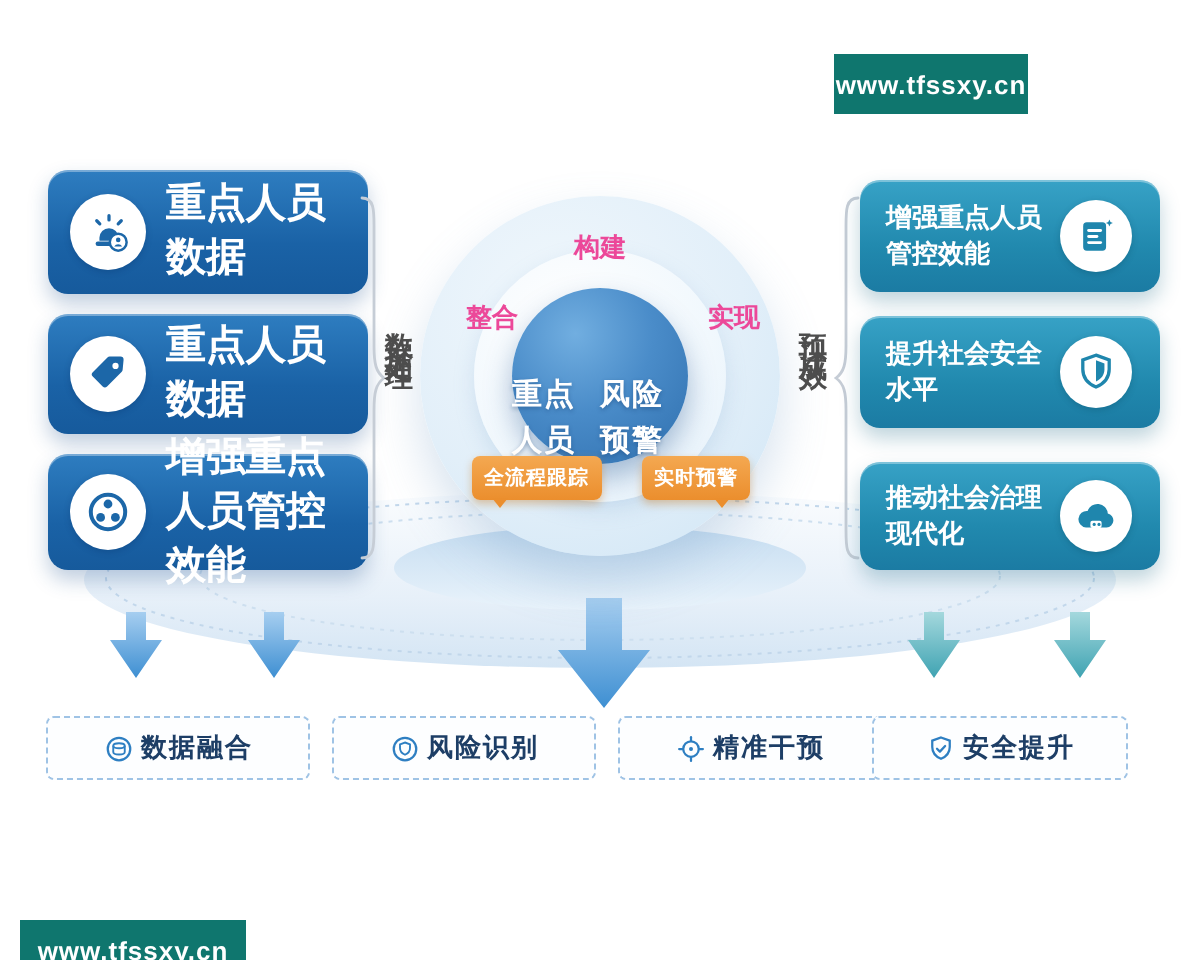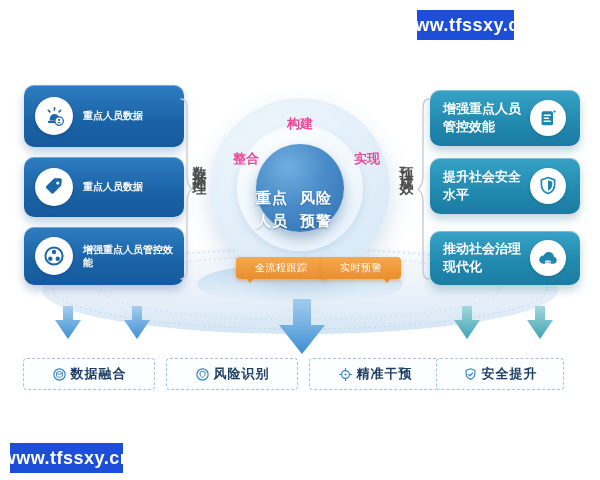--- a/index.html
+++ b/index.html
@@ -1,32 +1,32 @@
 <!DOCTYPE html>
 <html><head>
 <meta charset="utf-8">
 <style>
   html,body{margin:0;padding:0;}
   body{font-family:"Liberation Sans","DejaVu Sans",sans-serif;background:#fff;}
   #stage{position:relative;width:600px;height:480px;background:#ffffff;overflow:hidden;}
 
   
-  .wm{position:absolute;background:#1d4ed8;color:#fff;font-weight:bold;font-size:18px;
-      display:flex;align-items:center;justify-content:center;letter-spacing:.5px;}
+  .wm{position:absolute;background:#0f766e;color:#fff;font-weight:bold;font-size:13px;
+      display:flex;align-items:center;justify-content:center;letter-spacing:.5px;margin-top:17px;}
   .wm-tr{left:417px;top:10px;width:97px;height:30px;}
   .wm-bl{left:10px;top:443px;width:113px;height:30px;}
 
   
   .lbox{position:absolute;left:24px;width:160px;border-radius:10px;
         background:linear-gradient(180deg,#2e7dc0 0%,#1a62a6 60%,#165a9c 100%);
         box-shadow:0 5px 10px rgba(30,80,140,.28), inset 0 1px 0 rgba(255,255,255,.35);
         display:flex;align-items:center;padding-left:11px;box-sizing:border-box;gap:10px;z-index:3;}
   .lbox .ic{width:38px;height:38px;border-radius:50%;background:#fff;flex:0 0 38px;
             display:flex;align-items:center;justify-content:center;box-shadow:0 1px 3px rgba(0,40,90,.25);}
-  .lbox .lbl{color:#fff;font-weight:bold;font-size:10px;line-height:1.35;width:92px;}
+  .lbox .lbl{color:#fff;font-weight:bold;font-size:20px;line-height:1.35;width:92px;}
 
   
   .rbox{position:absolute;left:430px;width:150px;border-radius:10px;
         background:linear-gradient(180deg,#37a2c6 0%,#2189ae 60%,#1b7ba3 100%);
         box-shadow:0 5px 10px rgba(20,100,130,.28), inset 0 1px 0 rgba(255,255,255,.35);
         display:flex;align-items:center;justify-content:space-between;
         padding:0 14px 0 13px;box-sizing:border-box;z-index:3;}
   .rbox .ic{width:36px;height:36px;border-radius:50%;background:#fff;flex:0 0 36px;
             display:flex;align-items:center;justify-content:center;box-shadow:0 1px 3px rgba(0,60,80,.25);}
   .rbox .lbl{color:#fff;font-weight:bold;font-size:13px;line-height:1.4;width:82px;}
@@ -46,22 +46,22 @@
             box-shadow:0 4px 10px rgba(130,170,210,.25);z-index:2;}
   .ring-core{position:absolute;left:256px;top:144px;width:88px;height:88px;border-radius:50%;
              background:radial-gradient(circle at 36% 26%, #71aee0 0%, #4a8cc9 45%, #2f6fae 100%);
              box-shadow:0 7px 14px rgba(40,90,150,.40);z-index:2;
              display:flex;align-items:flex-end;justify-content:center;}
   .ring-core .t{color:#fff;font-weight:bold;font-size:15px;line-height:1.55;letter-spacing:1px;text-shadow:0 1px 2px rgba(20,60,110,.4);}
   .ring-label{position:absolute;font-size:13px;font-weight:bold;color:#ec4899;z-index:3;}
 
   
   .badge{position:absolute;background:linear-gradient(180deg,#f4a851,#eb8e2d);color:#fff;
-         font-size:10px;font-weight:normal;padding:4px 19px;border-radius:4px;z-index:4;
-         box-shadow:0 2px 4px rgba(200,120,30,.4);letter-spacing:.5px;margin-top:29px;}
+         font-size:10px;font-weight:bold;padding:4px 6px;border-radius:4px;z-index:4;
+         box-shadow:0 2px 4px rgba(200,120,30,.4);letter-spacing:.5px;}
   .badge::after{content:"";position:absolute;bottom:-4px;border-left:4px solid transparent;
                 border-right:4px solid transparent;border-top:5px solid #eb8e2d;}
   .badge-l::after{left:10px;}
   .badge-r::after{right:10px;}
 
   
   .platform{position:absolute;left:40px;top:244px;z-index:0;}
   .arrow{position:absolute;z-index:1;}
 
   

